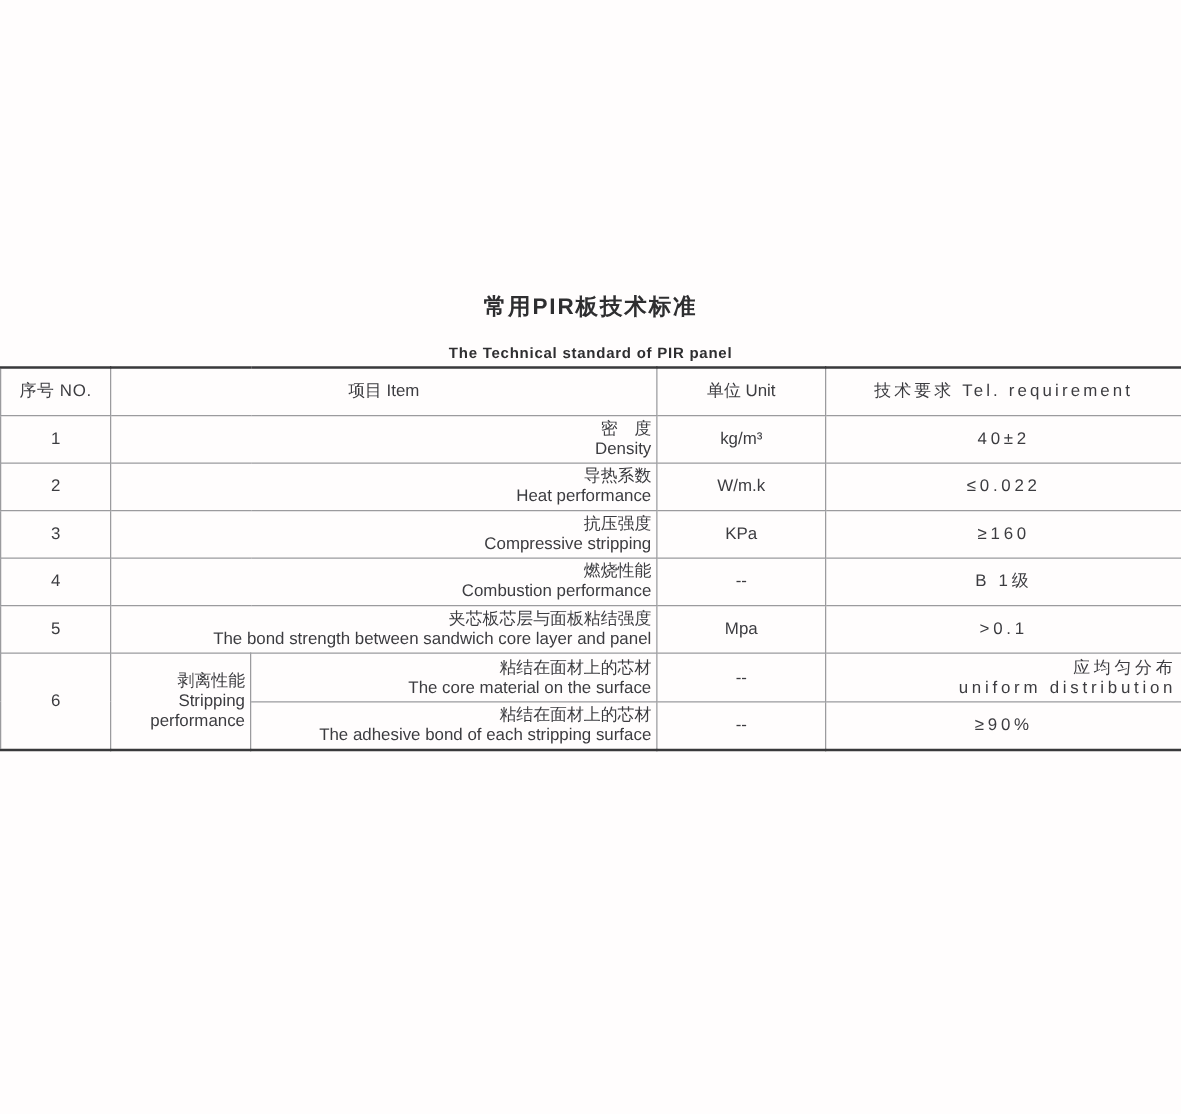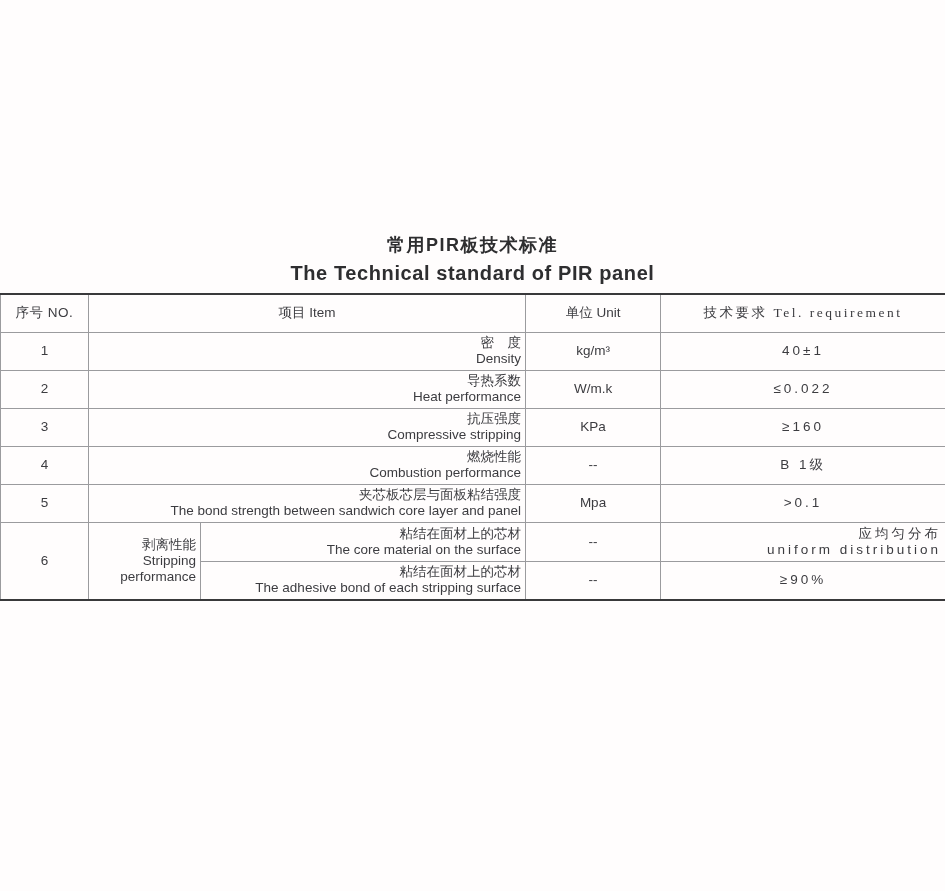--- a/index.html
+++ b/index.html
@@ -8,21 +8,21 @@
     width:945px;height:891px;
     background:#fffdfd;
     font-family:"Liberation Sans","DejaVu Sans",sans-serif;
     color:#3c3c40;
   }
   .stage{position:relative;width:945px;height:891px;overflow:hidden;padding-left:20px;}
 
   
   .titles{position:absolute;top:233px;left:0;width:100%;text-align:center;color:#2e2e30;}
   .title-zh{font-size:18px;font-weight:700;letter-spacing:1.5px;}
-  .title-en{font-size:20px;font-weight:700;margin-top:5px;letter-spacing:0.6px;}
+  .title-en{font-size:12px;font-weight:700;margin-top:18px;letter-spacing:0.6px;}
 
   
   table.spec{
     position:absolute;top:293px;left:0;width:945px;
     border-collapse:collapse;table-layout:fixed;
     border-top:2px solid #39393b;
     border-bottom:2px solid #39393b;
     border-radius:25px;
   }
   .spec th,.spec td{
@@ -32,21 +32,21 @@
     vertical-align:middle;
     font-weight:normal;
     font-size:13.5px;
     line-height:16px;
     color:#3c3c40;
   }
   .spec tr{height:38px;}
   .spec tr.sub{height:39px;}
   .zh,.en{display:block;text-align:right;}
   .req{letter-spacing:3px;}
-  .hdr-req{letter-spacing:2.5px;font-family:Liberation Serif, serif;}
+  .hdr-req{letter-spacing:2.5px;}
   .no-cell{letter-spacing:0.5px;}
 </style>
 </head>
 <body>
 
 <div class="stage">
 
   <div class="titles">
     <div class="title-zh">常用PIR板技术标准</div>
     <div class="title-en">The Technical standard of PIR panel</div>
@@ -69,21 +69,21 @@
       <th class="hdr-req">技术要求 Tel. requirement</th>
     </tr>
 
     <tr>
       <td>1</td>
       <td colspan="2">
         <span class="zh">密　度</span>
         <span class="en">Density</span>
       </td>
       <td>kg/m³</td>
-      <td class="req">40±1</td>
+      <td class="req">40±2</td>
     </tr>
 
     <tr>
       <td>2</td>
       <td colspan="2">
         <span class="zh">导热系数</span>
         <span class="en">Heat performance</span>
       </td>
       <td>W/m.k</td>
       <td class="req">≤0.022</td>

